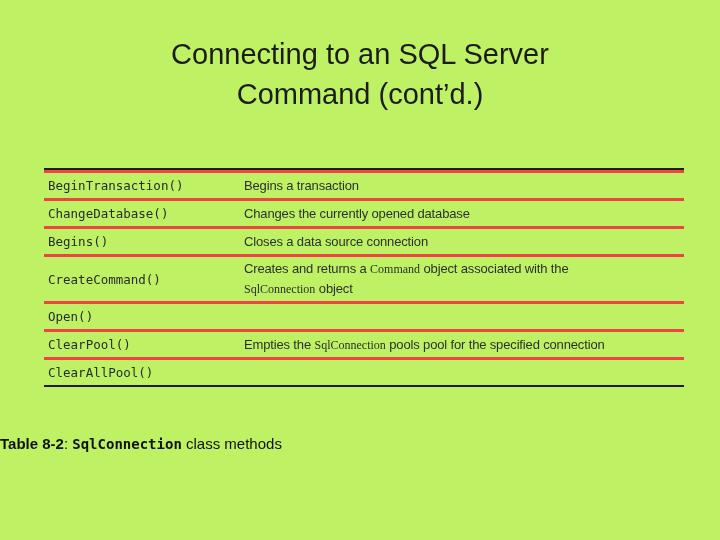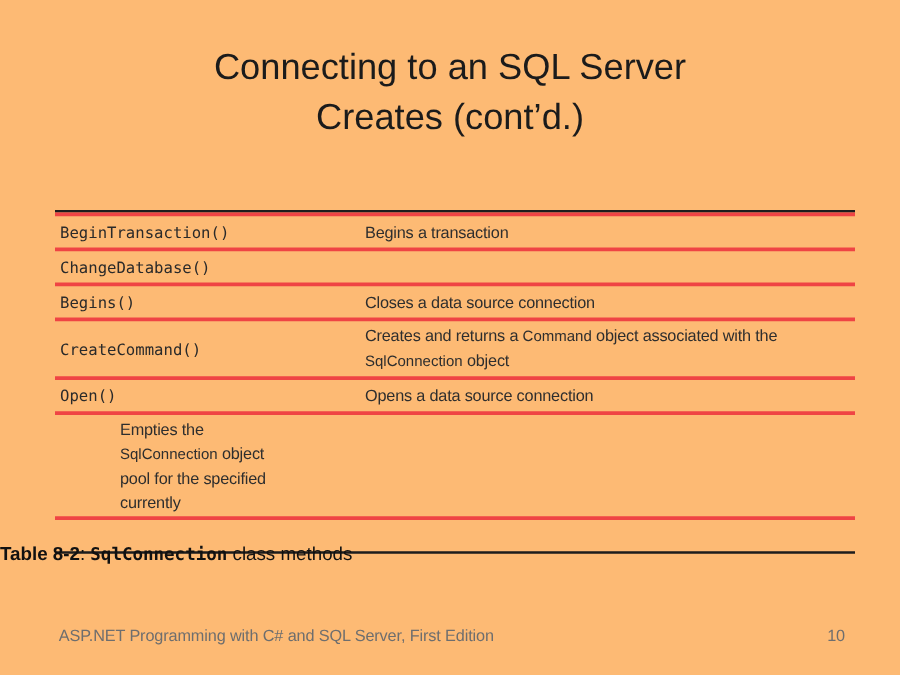--- a/index.html
+++ b/index.html
@@ -1,20 +1,20 @@
 <!DOCTYPE html>
 <html><head>
 <meta charset="utf-8">
 <style>
   html, body { margin: 0; padding: 0; background: #ffffff; }
   .slide {
     position: relative;
     width: 720px;
     height: 540px;
-    background: #fdba74;
+    background: #bef264;
     font-family: "Liberation Sans", sans-serif;
     overflow: hidden;
   }
 
   
   .title {
     position: absolute;
     top: 34px;
     left: 0;
     width: 720px;
@@ -52,24 +52,23 @@
     font-family: "DejaVu Sans Mono", monospace;
     font-size: 12.5px;
     color: #2a2a2a;
     white-space: nowrap;
   }
   .desc {
     font-size: 13px;
     color: #2e2e2e;
     letter-spacing: -0.15px;
     line-height: 19px;
-    margin-left: 48px;
   }
   .desc .code {
-    font-family: Liberation Sans, sans-serif;
+    font-family: Liberation Serif, serif;
     font-size: 12px;
     letter-spacing: 0;
     text-align: center;
   }
 
   
   .caption {
     position: absolute;
     top: 435px;
     left: 0;
@@ -98,54 +97,52 @@
     letter-spacing: -0.1px;
   }
 </style>
 </head>
 <body>
 
 <div class="slide">
 
   <div class="title">
     <div>Connecting to an SQL Server</div>
-    <div>Creates (cont’d.)</div>
+    <div>Command (cont’d.)</div>
   </div>
 
   <div class="figure">
     <div id="table-body">
         <div class="t-row">
           <div class="cell method">BeginTransaction()</div>
           <div class="cell desc"><span>Begins a transaction</span></div>
         </div>
         <div class="t-row">
           <div class="cell method">ChangeDatabase()</div>
+          <div class="cell desc"><span>Changes the currently opened database</span></div>
         </div>
         <div class="t-row">
           <div class="cell method">Begins()</div>
           <div class="cell desc"><span>Closes a data source connection</span></div>
         </div>
         <div class="t-row">
           <div class="cell method">CreateCommand()</div>
           <div class="cell desc"><span>Creates and returns a </span><span class="code">Command</span><span> object associated with the</span><br><span class="code">SqlConnection</span><span> object</span></div>
         </div>
         <div class="t-row">
           <div class="cell method">Open()</div>
-          <div class="cell desc"><span>Opens a data source connection</span></div>
         </div>
         <div class="t-row">
-          <div class="cell desc"><span>Empties the </span><span class="code">SqlConnection</span><span> object pool for the specified currently</span></div>
+          <div class="cell method">ClearPool()</div>
+          <div class="cell desc"><span>Empties the </span><span class="code">SqlConnection</span><span> pools pool for the specified connection</span></div>
         </div>
         <div class="t-row">
+          <div class="cell method">ClearAllPool()</div>
         </div>
       </div>
   </div>
 
   <div class="caption">
     <span class="cap-bold">Table 8-2</span><span>: </span><span class="cap-code">SqlConnection</span><span> class methods</span>
   </div>
 
-  <div class="footer">
-    <span>ASP.NET Programming with C# and SQL Server, First Edition</span>
-    <span>10</span>
-  </div>
 
 </div>
 
 </body></html>

